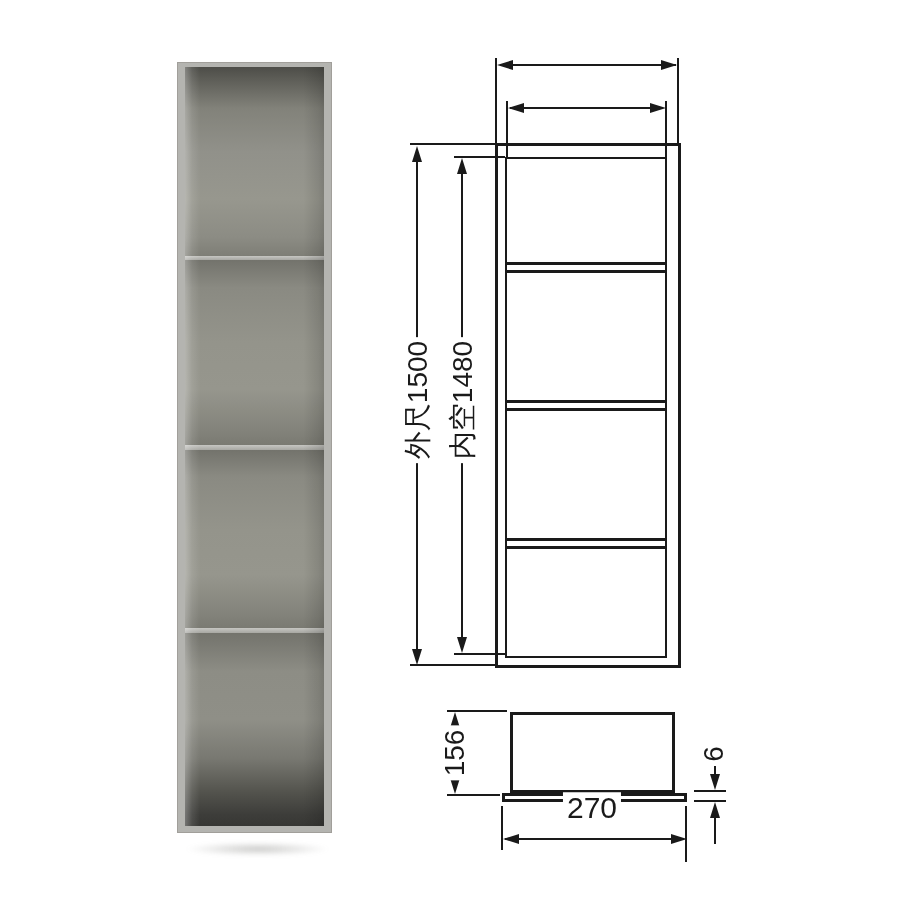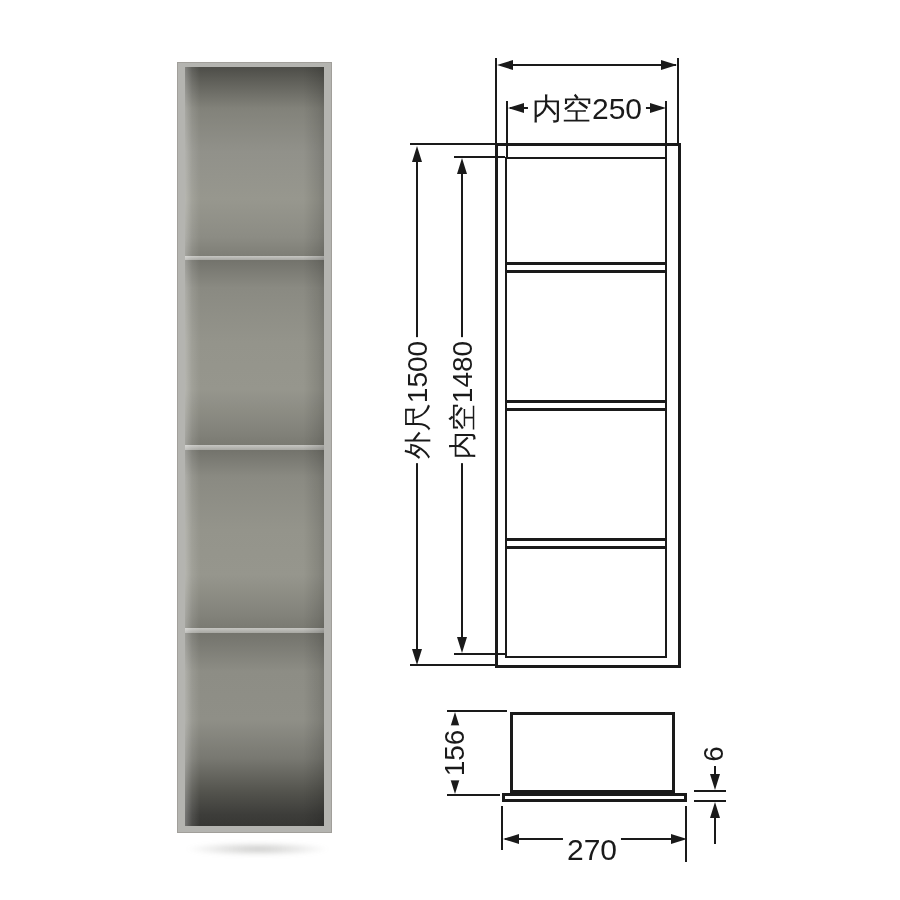--- a/index.html
+++ b/index.html
@@ -73,21 +73,20 @@
   <div class="vline" style="left:677px;top:58px;height:85px;"></div>
   <div class="hline" style="left:500px;top:64px;width:176px;"></div>
   <div class="arr arr-left" style="left:497px;top:60px;"></div>
   <div class="arr arr-right" style="left:661px;top:60px;"></div>
 
   <div class="vline" style="left:506px;top:101px;height:56px;"></div>
   <div class="vline" style="left:665px;top:101px;height:56px;"></div>
   <div class="hline" style="left:510px;top:107px;width:153px;"></div>
   <div class="arr arr-left" style="left:508px;top:103px;"></div>
   <div class="arr arr-right" style="left:650px;top:103px;"></div>
-  <div class="dim-label" style="left:587px;top:109px;">内空250</div>
 
   <div class="hline" style="left:410px;top:143px;width:85px;"></div>
   <div class="hline" style="left:410px;top:664px;width:85px;"></div>
   <div class="vline" style="left:416px;top:158px;height:494px;"></div>
   <div class="arr arr-up" style="left:412px;top:146px;"></div>
   <div class="arr arr-down" style="left:412px;top:649px;"></div>
   <div class="dim-label vert" style="left:418px;top:400px;">外尺1500</div>
 
   <div class="hline" style="left:454px;top:156px;width:51px;"></div>
   <div class="hline" style="left:454px;top:653px;width:51px;"></div>
@@ -112,15 +111,15 @@
   <div class="arr arr-down" style="left:710px;top:774px;"></div>
   <div class="vline" style="left:714px;top:816px;height:28px;"></div>
   <div class="arr arr-up" style="left:710px;top:802px;"></div>
   <div class="dim-label vert" style="left:714px;top:754px;">6</div>
 
   <div class="vline" style="left:501px;top:806px;height:44px;"></div>
   <div class="vline" style="left:685px;top:806px;height:56px;"></div>
   <div class="hline" style="left:505px;top:838px;width:178px;"></div>
   <div class="arr arr-left" style="left:503px;top:834px;"></div>
   <div class="arr arr-right" style="left:671px;top:834px;"></div>
-  <div class="dim-label" style="left:592px;top:808px;margin-top:42px;">270</div>
+  <div class="dim-label" style="left:592px;top:808px;">270</div>
 
 </div>
 
 </body></html>

